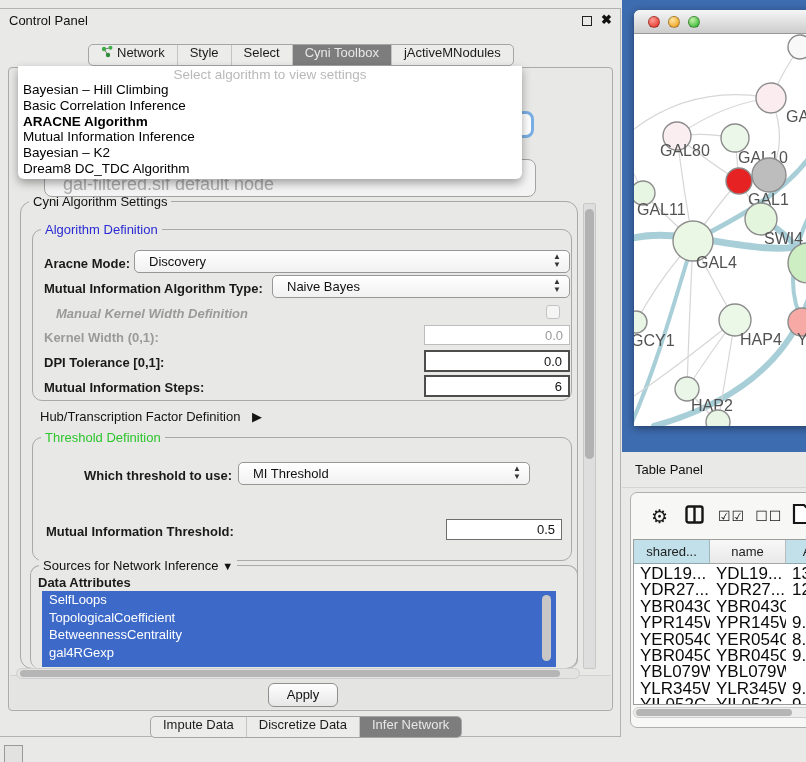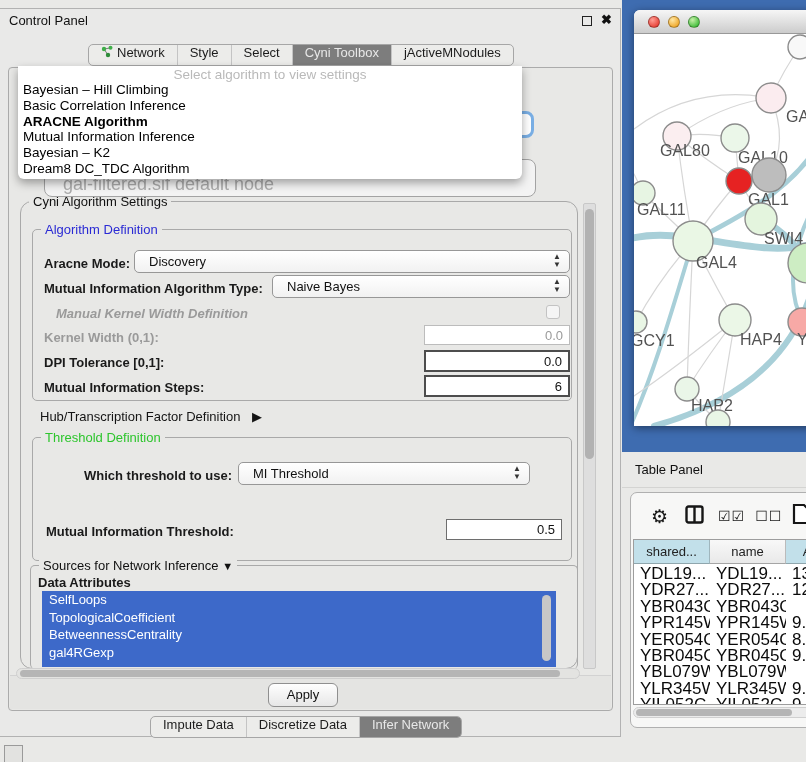--- a/index.html
+++ b/index.html
@@ -20,21 +20,21 @@
   .tab.selected { background:#7d7d7d; color:#e8e8e8; }
 
   #top-tabs { left:88px; top:35px; }
   #bottom-tabs { left:150px; top:707px; }
 
   
   #outer-panel { position:absolute; left:8px; top:58px; width:605px; height:644px; border:1px solid #ababab; border-radius:4px; background:#e8e8e6; }
   #apply-strip { position:absolute; left:1px; bottom:1px; width:601px; height:34px; background:#e4e4e2; border-top:1px solid #d2d2d2; }
 
   
-  .fs { position:absolute; border:1px solid #a9a9a9; border-radius:5px; }
+  .fs { position:absolute; border:1px solid #a9a9a9; border-radius:10px; }
   .fs-legend { position:absolute; top:-8px; left:8px; background:#e8e8e6; padding:0 4px; font-size:13px; color:#111; white-space:nowrap; }
   .fs-legend.blue { color:#2a2ad4; }
   .fs-legend.green { color:#2dc52d; }
 
   .lbl { position:absolute; font-size:13px; font-weight:bold; color:#1a1a1a; white-space:nowrap; }
   .lbl.disabled { color:#9a9a9a; }
 
   .combo { position:absolute; height:23px; border:1px solid #979797; border-radius:5px; background:linear-gradient(#ffffff,#f1f1f1); display:flex; align-items:center; font-size:13px; color:#111; padding-left:14px; }
   .combo .stepper { position:absolute; right:8px; top:2px; display:flex; flex-direction:column; line-height:8px; font-size:8px; color:#333; }
 

